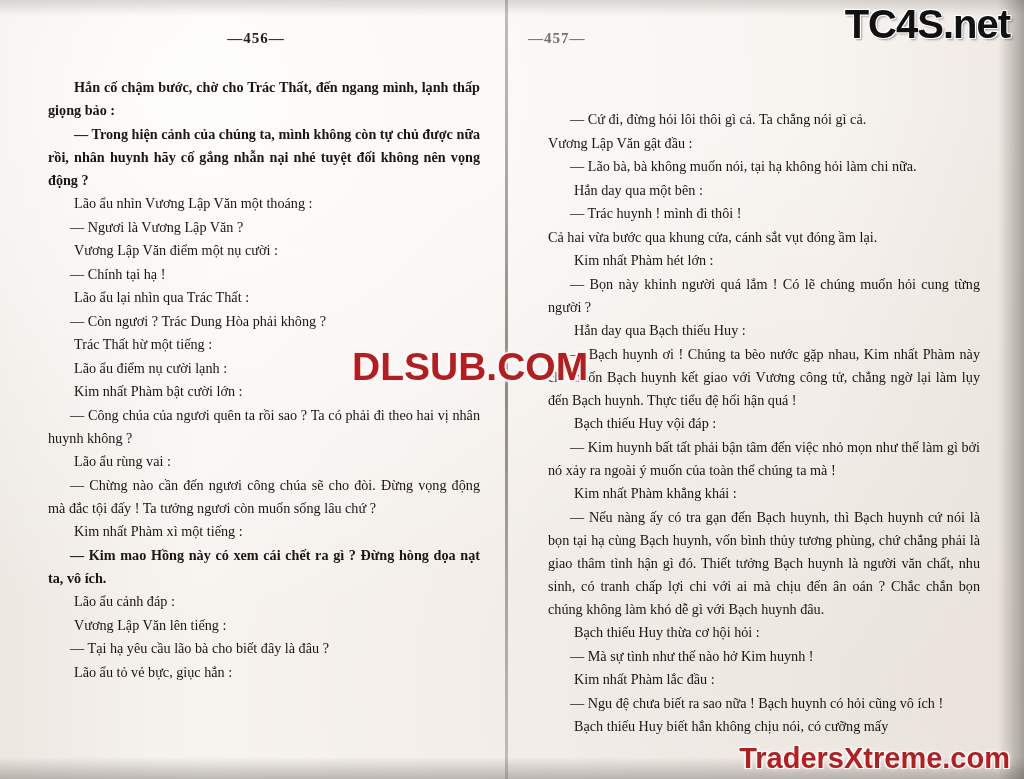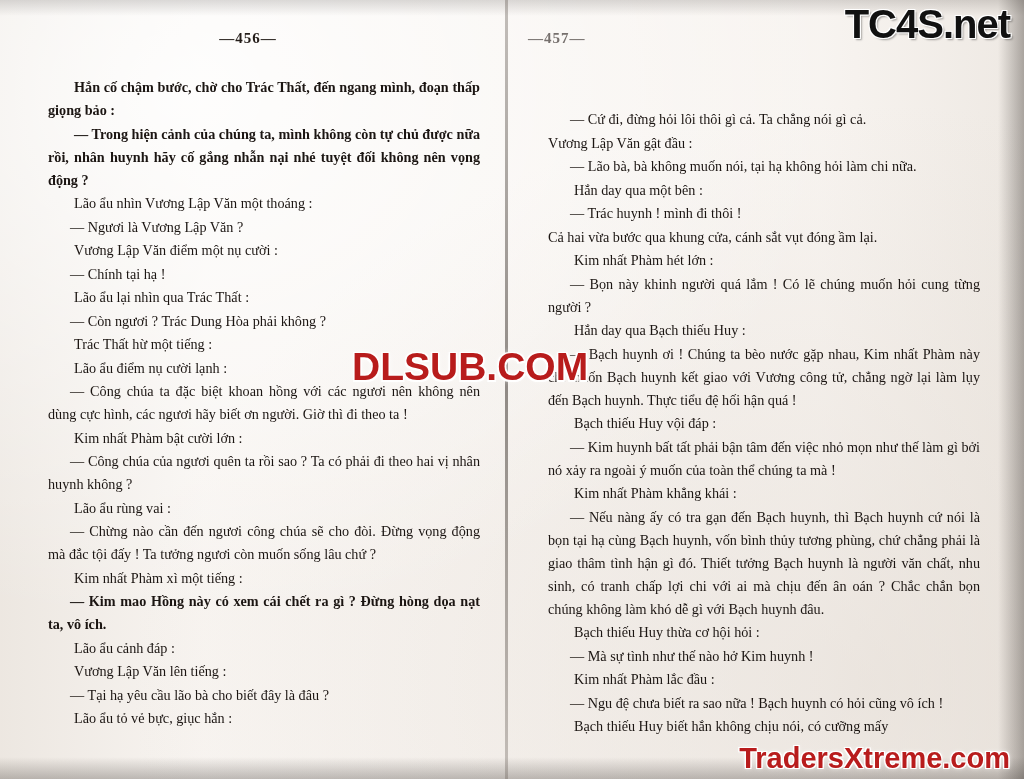--- a/index.html
+++ b/index.html
@@ -30,20 +30,21 @@
   .page-number {
     position: absolute;
     top: 30px;
     left: 0;
     width: 496px;
     text-align: center;
     font-size: 15px;
     letter-spacing: 1px;
     font-weight: bold;
     color: #241d19;
+    padding-left: 8px;
   }
   .page-number-right {
     position: absolute;
     top: 30px;
     left: 528px;
     width: 496px;
     font-size: 15px;
     letter-spacing: 1px;
     font-weight: bold;
     color: #4a4340;
@@ -164,31 +165,30 @@
   <div class="edge-shadow-top"></div>
   <div class="edge-shadow-right"></div>
   <div class="edge-shadow-bottom"></div>
 
   <div class="page-number">—456—</div>
   <div class="page-number-right">—457—</div>
 
   <div class="gutter"></div>
 
   <div class="column col-left">
-    <p class="para ink-heavy">Hắn cố chậm bước, chờ cho Trác Thất, đến ngang mình, đoạn thấp giọng bảo :</p>
+    <p class="para ink-heavy">Hắn cố chậm bước, chờ cho Trác Thất, đến ngang mình, lạnh thấp giọng bảo :</p>
     <p class="para ink-heavy">— Trong hiện cảnh của chúng ta, mình không còn tự chủ được nữa rồi, nhân huynh hãy cố gắng nhẫn nại nhé tuyệt đối không nên vọng động ?</p>
     <p class="indent">Lão ẩu nhìn Vương Lập Văn một thoáng :</p>
     <p class="dialog">— Ngươi là Vương Lập Văn ?</p>
     <p class="indent">Vương Lập Văn điểm một nụ cười :</p>
     <p class="dialog">— Chính tại hạ !</p>
     <p class="indent">Lão ẩu lại nhìn qua Trác Thất :</p>
     <p class="dialog">— Còn ngươi ? Trác Dung Hòa phải không ?</p>
     <p class="indent">Trác Thất hừ một tiếng :</p>
     <p class="indent">Lão ẩu điểm nụ cười lạnh :</p>
-    <p class="dialog">— Công chúa ta đặc biệt khoan hồng với các ngươi nên không nên dùng cực hình, các ngươi hãy biết ơn người. Giờ thì đi theo ta !</p>
     <p class="indent">Kim nhất Phàm bật cười lớn :</p>
     <p class="dialog">— Công chúa của ngươi quên ta rồi sao ? Ta có phải đi theo hai vị nhân huynh không ?</p>
     <p class="indent">Lão ẩu rùng vai :</p>
     <p class="dialog">— Chừng nào cần đến ngươi công chúa sẽ cho đòi. Đừng vọng động mà đắc tội đấy ! Ta tưởng ngươi còn muốn sống lâu chứ ?</p>
     <p class="indent">Kim nhất Phàm xì một tiếng :</p>
     <p class="dialog ink-heavy">— Kim mao Hồng này có xem cái chết ra gì ? Đừng hòng dọa nạt ta, vô ích.</p>
     <p class="indent">Lão ẩu cảnh đáp :</p>
     <p class="indent">Vương Lập Văn lên tiếng :</p>
     <p class="dialog">— Tại hạ yêu cầu lão bà cho biết đây là đâu ?</p>
     <p class="indent">Lão ẩu tỏ vẻ bực, giục hắn :</p>

